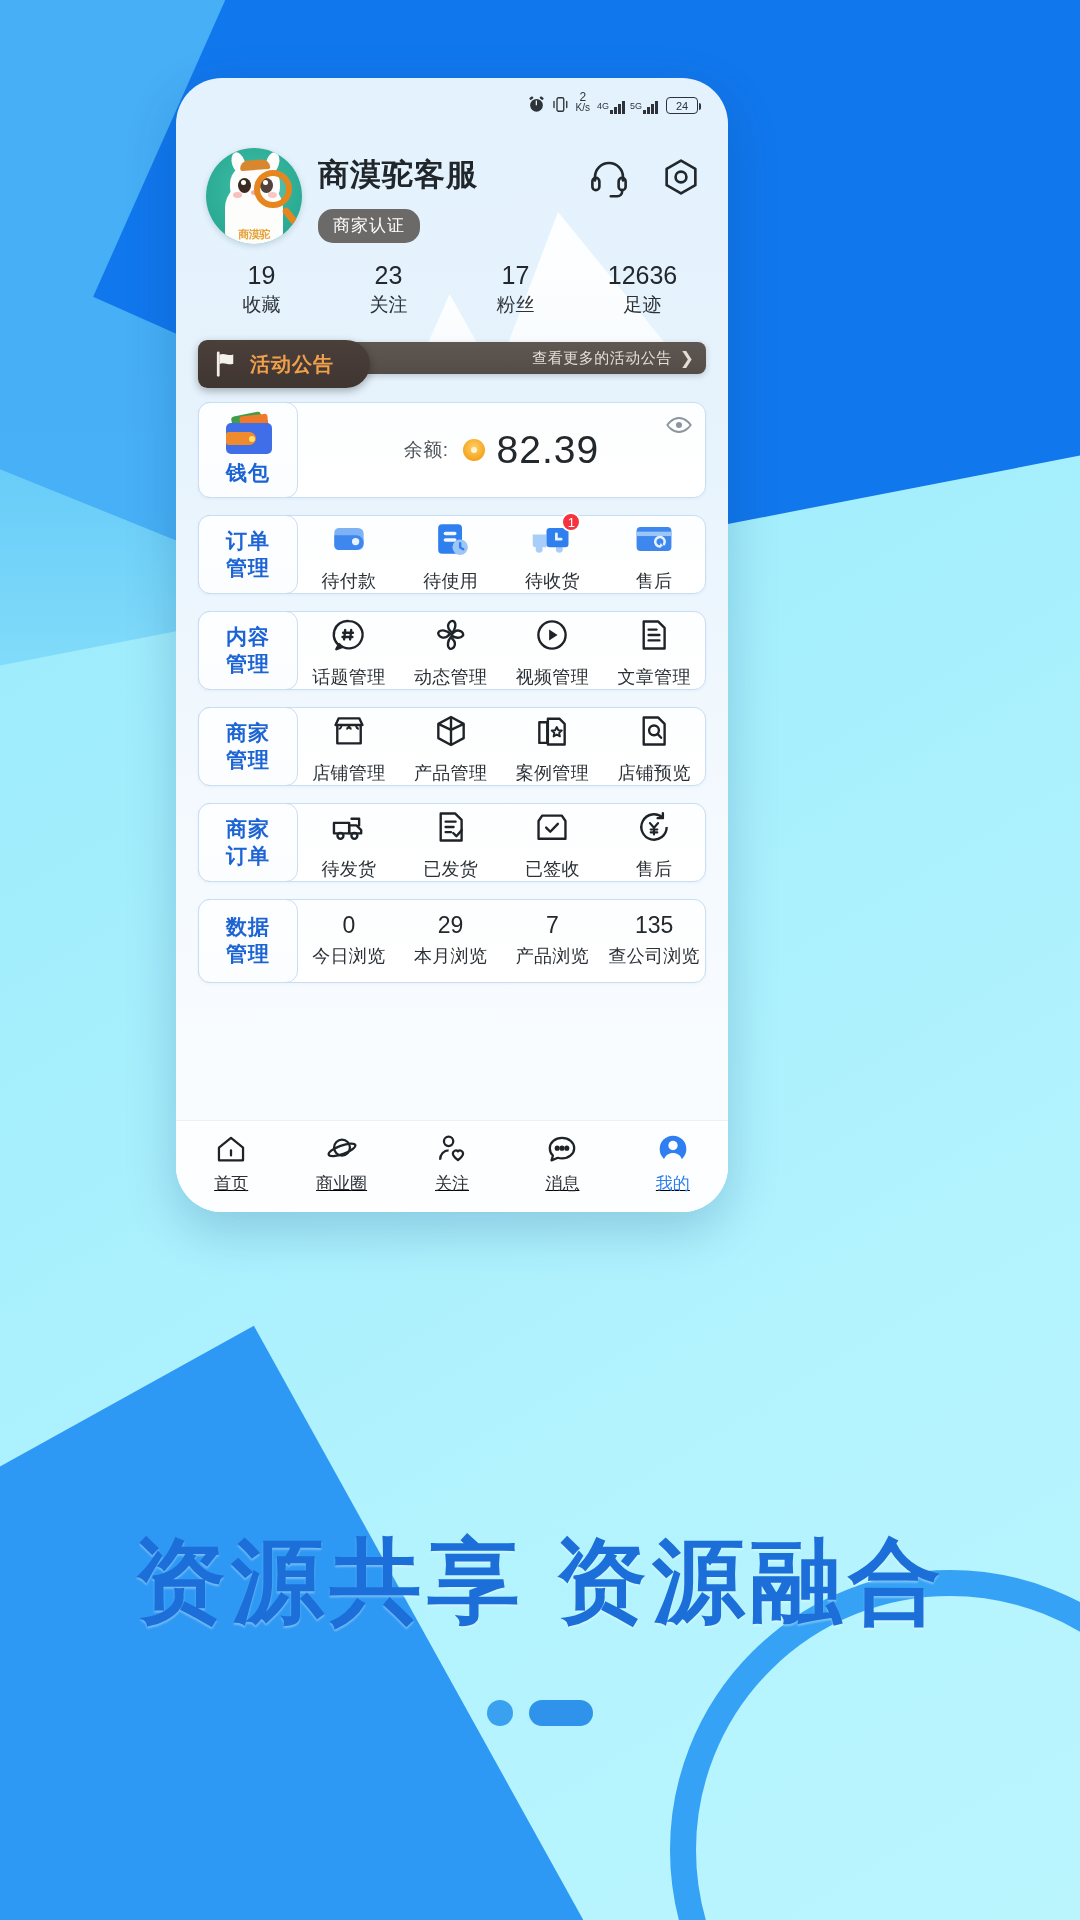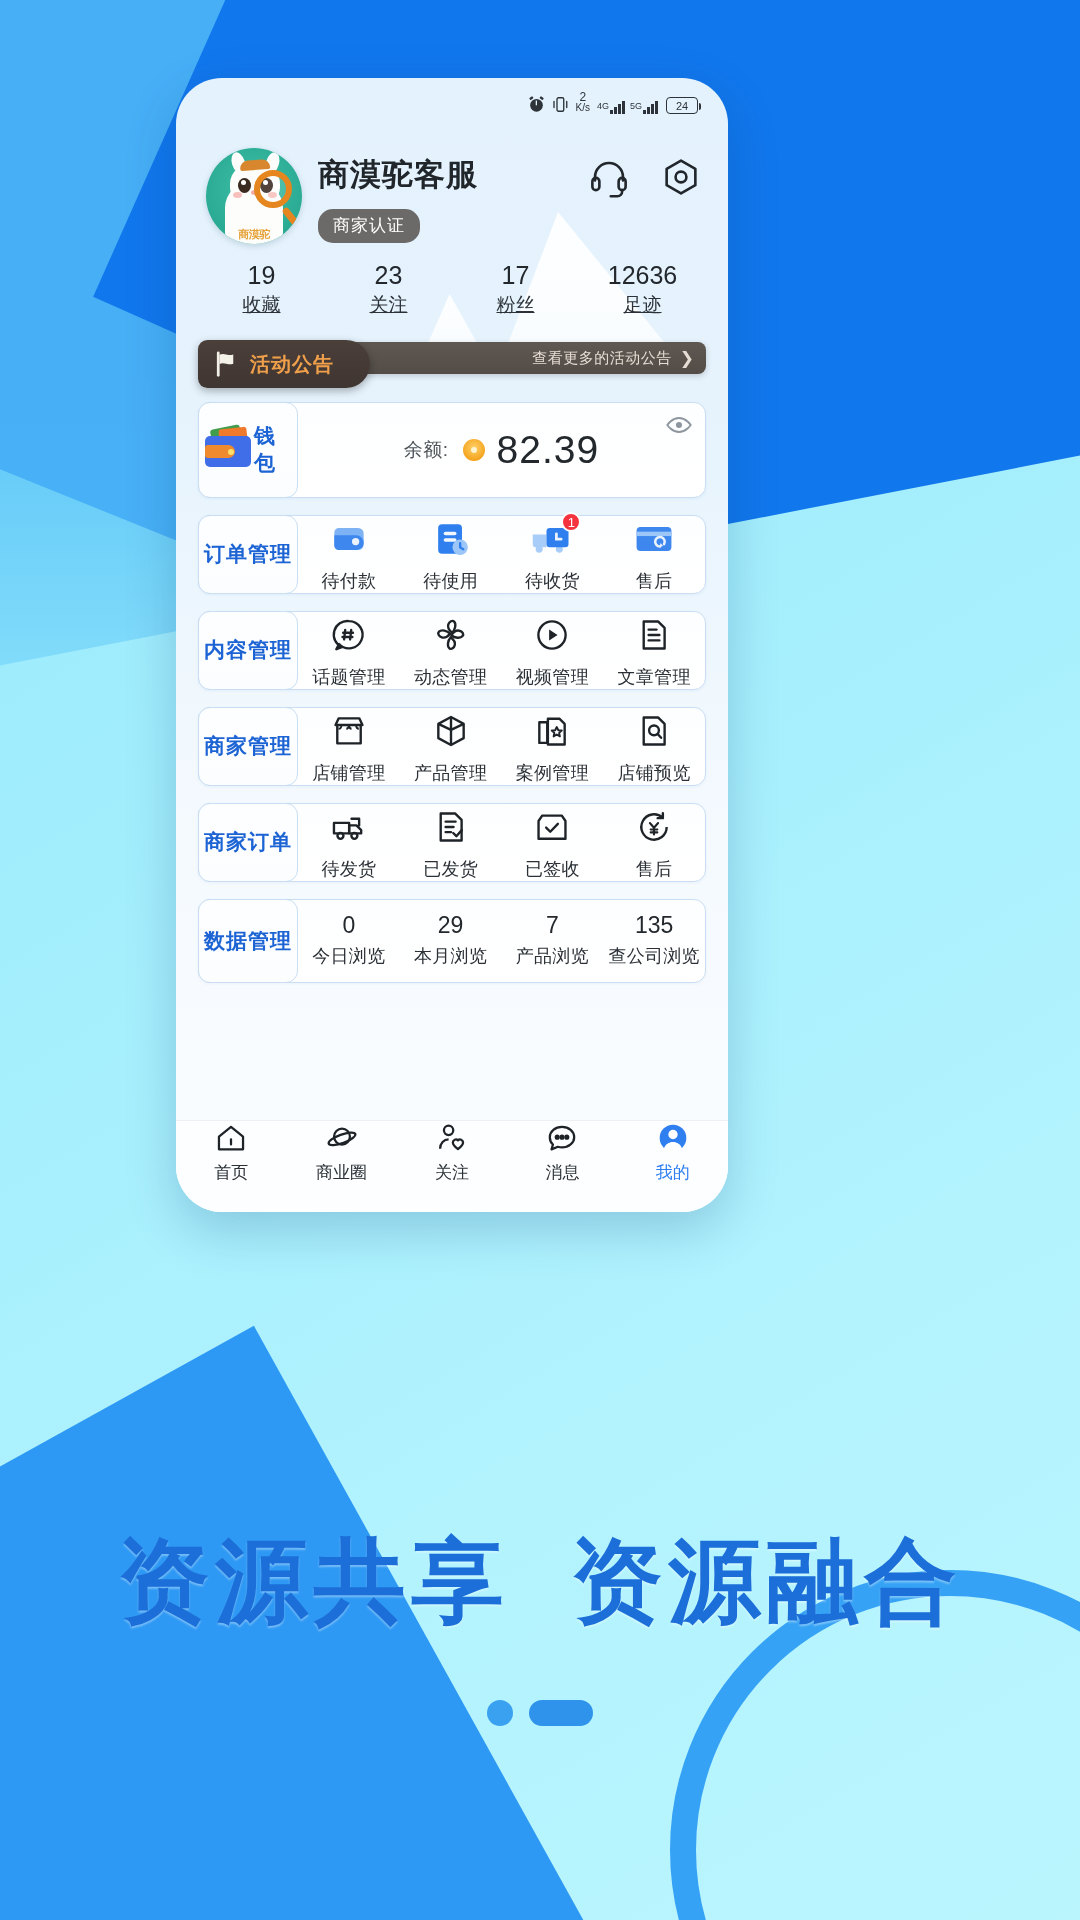--- a/index.html
+++ b/index.html
@@ -133,21 +133,21 @@
     display:inline-block;margin-top:13px;background:#6b6a68;color:#fff;
     font-size:17px;padding:5px 15px 6px;border-radius:15px;letter-spacing:1px;
   }
   .p-actions{position:absolute;right:26px;top:22px;display:flex;gap:30px;align-items:center;}
   .p-actions svg{display:block;}
 
   
   .stats{display:flex;padding:16px 22px 0;position:relative;}
   .stat{flex:1;text-align:center;}
   .stat-num{font-size:25px;color:#23282d;line-height:1.25;}
-  .stat-label{font-size:19px;color:#2c3238;margin-top:1px;text-decoration:underline;}
+  .stat-label{font-size:19px;color:#2c3238;margin-top:1px;}
 
   
   .annc{
     margin:22px 22px 0;height:48px;position:relative;
   }
   .annc-bar{
     position:absolute;left:36px;right:0;top:2px;height:32px;
     background:linear-gradient(180deg,#5f5751 0%,#544d47 100%);
     border-radius:8px;display:flex;align-items:center;justify-content:flex-end;
     padding-right:12px;box-shadow:0 2px 6px rgba(0,0,0,.18);
@@ -167,21 +167,21 @@
   .cards{padding:14px 22px 0;}
   .card{
     background:linear-gradient(180deg,#fdfeff 0%,#ffffff 100%);
     border:1px solid #c9def2;border-radius:12px;
     display:flex;align-items:stretch;margin-bottom:17px;overflow:visible;
     box-shadow:0 1px 3px rgba(70,120,180,.07);
   }
   .card-tab{
     width:100px;flex:none;border:1px solid #c9def2;border-radius:12px;
     background:linear-gradient(180deg,#fdfeff 0%,#fbfdff 100%);
-    display:flex;align-items:center;justify-content:center;
+    display:flex;flex-direction:column;align-items:center;justify-content:center;
     margin:-1px 0 -1px -1px;
   }
   .card-tab span{font-size:21px;color:#1c63d4;font-weight:700;line-height:1.28;letter-spacing:1px;}
   .card-body{flex:1;display:flex;align-items:center;}
   .cell{flex:1;display:flex;flex-direction:column;align-items:center;justify-content:center;}
   .cell-ico{height:46px;display:flex;align-items:center;justify-content:center;position:relative;}
   .cell-ico svg{display:block;}
   .cell-lab{font-size:18px;color:#2a3036;margin-top:7px;letter-spacing:.3px;}
   .cell-num{font-size:23px;color:#23282d;line-height:1;}
   .badge-dot{
@@ -211,32 +211,32 @@
   .w-body{position:absolute;left:6px;top:9px;width:46px;height:31px;background:#3f6ee8;
     border-radius:5px;}
   .w-flap{position:absolute;left:6px;top:18px;width:30px;height:13px;background:#f08a2e;
     border-radius:3px 7px 7px 3px;}
   .w-btn{position:absolute;left:29px;top:22px;width:6px;height:6px;border-radius:50%;background:#ffe06b;}
   .wallet .card-tab span{font-size:21px;}
 
   
   .botnav{
     position:absolute;left:0;right:0;bottom:0;height:92px;background:#fdfeff;
-    border-top:1px solid #eceff3;display:flex;padding-bottom:6px;
+    border-top:1px solid #eceff3;display:flex;align-items:center;padding-bottom:6px;text-decoration:underline;
   }
   .nav-item{flex:1;display:flex;flex-direction:column;align-items:center;gap:6px;}
   .nav-item svg{display:block;}
   .nav-lab{font-size:17px;color:#2a3036;}
   .nav-item.active .nav-lab{color:#2f7ff0;}
 
   
   .slogan{
     position:absolute;left:0;right:0;top:1520px;text-align:center;
     font-size:92px;font-weight:700;color:#1c6fd8;letter-spacing:6px;
-    font-family:Liberation Mono, monospace;
+    font-family:Liberation Serif, serif;
     text-shadow:0 2px 2px rgba(255,255,255,.35);
   }
   .dots{position:absolute;left:0;right:0;top:1700px;display:flex;
     align-items:center;justify-content:center;gap:16px;}
   .dot{width:26px;height:26px;border-radius:13px;background:#3aa0f0;}
   .dot.wide{width:64px;background:#2f93ec;}
 </style>
 </head>
 <body>
 

